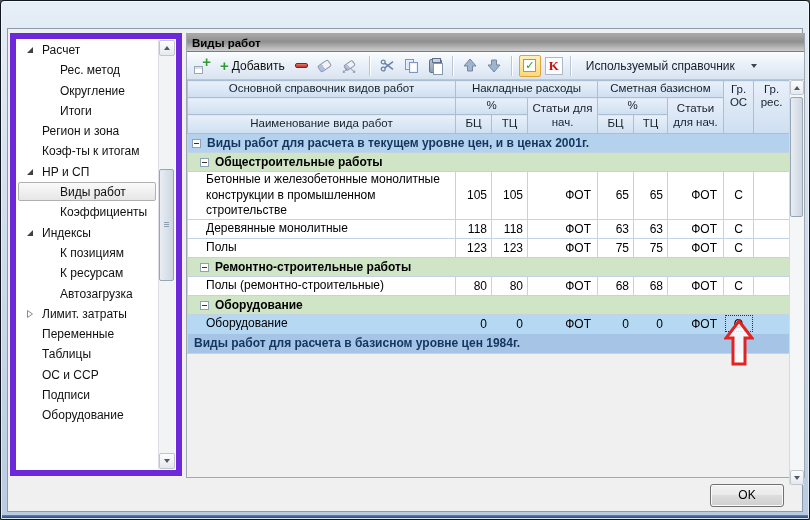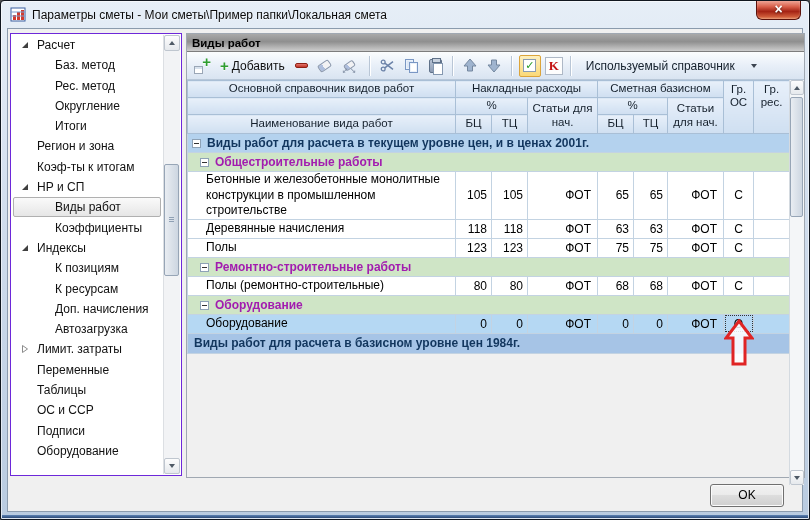--- a/index.html
+++ b/index.html
@@ -7,21 +7,21 @@
   .window{position:relative;width:810px;height:520px;background:linear-gradient(180deg,#e6eef7 0%,#cfdcec 45%,#b9cbe0 100%);border:1px solid #10161f;border-radius:4px 4px 2px 2px;box-shadow:inset 0 0 0 1px rgba(255,255,255,.55);overflow:hidden;font-size:12px;color:#111;}
   .window::after{content:'';position:absolute;left:1px;right:1px;bottom:1px;height:3px;background:linear-gradient(180deg,#5d83b4,#2c4a77);}
   
   .titlebar{position:relative;height:27px;display:flex;align-items:center;padding-left:9px;}
   .title-icon{width:16px;height:16px;margin-right:6px;flex:none;}
   .title-text{font-size:12px;color:#0a0a0a;text-shadow:0 1px 1px rgba(255,255,255,.8);white-space:nowrap;}
   .close-btn{position:absolute;top:-1px;right:8px;width:45px;height:20px;border:1px solid #5c120b;border-top:none;border-radius:0 0 6px 6px;background:linear-gradient(180deg,#f3b0a2 0%,#d9604b 35%,#a52314 60%,#cf5b39 88%,#e8936a 100%);box-shadow:inset 0 1px 0 rgba(255,255,255,.55), inset 0 0 2px rgba(255,255,255,.35);color:#fff;font-weight:bold;font-size:14px;line-height:18px;text-align:center;cursor:pointer;text-shadow:0 1px 2px rgba(0,0,0,.55);}
   
   .dialog-body{position:absolute;left:6px;right:6px;top:27px;bottom:7px;background:#f0f0f0;border:1px solid #8b9bad;}
   
-  .sidebar{position:absolute;left:2px;top:4px;width:172px;bottom:35px;background:#fff;border:1px solid #6d28d9;overflow:hidden;}
+  .sidebar{position:absolute;left:2px;top:4px;width:172px;bottom:35px;background:#fff;border:6px solid #6d28d9;overflow:hidden;}
   .tree{position:absolute;left:0;top:1px;right:18px;}
   .titem{position:relative;height:20.3px;line-height:20.3px;white-space:nowrap;cursor:pointer;}
   .titem .exp{position:absolute;left:9px;top:5px;width:10px;height:10px;}
   .titem .tlabel{position:absolute;left:26px;top:0;}
   .titem.lvl1 .tlabel{left:44px;}
   .titem.sel::before{content:'';position:absolute;left:2px;right:2px;top:0;bottom:1px;background:linear-gradient(180deg,#fafafa,#e6e6e6);border:1px solid #b0b0b0;border-radius:2px;}
   .titem.sel .tlabel{z-index:1;}
   
   .vscroll{position:absolute;top:1px;right:1px;bottom:1px;width:17px;background:#f2f3f5;border-left:1px solid #dcdfe3;}
   .sb-btn{position:absolute;left:0;right:0;height:16px;background:linear-gradient(180deg,#fdfdfd,#e6e9ed);border:1px solid #bfc6cf;border-radius:2px;display:flex;align-items:center;justify-content:center;cursor:pointer;}
@@ -59,21 +59,21 @@
   .dd-btn{display:flex;align-items:center;gap:16px;padding:3px 8px;color:#15202c;cursor:pointer;}
   .dd-arrow{width:0;height:0;border-left:3.5px solid transparent;border-right:3.5px solid transparent;border-top:4px solid #3c4450;}
   
   .table-wrap{position:absolute;left:0;right:0;top:46px;bottom:0;background:#f0f0f0;}
   table.grid{border-collapse:collapse;table-layout:fixed;width:602px;background:#fff;font-size:12px;}
   .grid td{border:1px solid #c3d3e2;overflow:hidden;white-space:nowrap;padding:0 4px;}
   .grid tr.h1 td,.grid tr.h2 td,.grid tr.h3 td{background:linear-gradient(180deg,#e8f0fa,#cfdff1);border-color:#a9bfd6;text-align:center;color:#15202c;font-size:11.5px;white-space:normal;line-height:1.15;}
   .grid tr.h1 td{height:17px;} .grid tr.h2 td{height:17px;} .grid tr.h3 td{height:19px;}
   .grid td.span-top{vertical-align:top;padding-top:2px;}
   .grid tr.grp-blue td{background:#b4d2ee;color:#12365e;font-weight:bold;height:19px;}
-  .grid tr.grp-green td{background:#cfe5c6;color:#a21caf;font-weight:bold;height:19px;padding-left:12px;}
+  .grid tr.grp-green td{background:#cfe5c6;color:#000000;font-weight:bold;height:19px;padding-left:12px;}
   .grid tr.band td{background:#a6c4e6;color:#12365e;font-weight:bold;height:20px;padding-left:6px;}
   .grid tr.data td{height:19px;color:#000;}
   .grid tr.data td.name{padding-left:18px;white-space:normal;line-height:1.3;}
   .grid tr.data td.num{text-align:right;}
   .grid tr.data td.art{text-align:right;padding-right:6px;}
   .grid tr.data td.gr{text-align:center;}
   .grid tr.sel td{background:#b5d8f3;}
   .grid td.focus-cell{outline:1px dotted #333;outline-offset:-2px;}
   .collapse-box{display:inline-block;width:9px;height:9px;background:#fff;border:1px solid #8ea2b6;position:relative;vertical-align:-1px;margin-right:6px;}
   .collapse-box::after{content:'';position:absolute;left:1px;right:1px;top:3px;height:1px;background:#333;}
@@ -81,46 +81,32 @@
   .grid-scroll .sb-btn{height:15px;}
   .ann-arrow{position:absolute;left:537px;top:239px;width:30px;height:48px;pointer-events:none;}
   
   .footer-ok{position:absolute;right:18px;bottom:4px;width:74px;height:23px;border:1px solid #707070;border-radius:3px;background:linear-gradient(180deg,#f2f2f2 0%,#ebebeb 45%,#dddddd 50%,#cfcfcf 100%);font-size:12px;color:#000;text-align:center;line-height:21px;cursor:pointer;box-shadow:inset 0 0 0 1px #fbfbfb;}
 </style>
 </head>
 <body>
 
 <div class="window">
 
-  <div class="titlebar">
-    <svg class="title-icon" viewBox="0 0 16 16">
-      <rect x="1" y="1" width="14" height="13" fill="#ffffff" stroke="#3b5fa0"></rect>
-      <rect x="3" y="8" width="3" height="5" fill="#d23a2e"></rect>
-      <rect x="7" y="5" width="3" height="8" fill="#d23a2e"></rect>
-      <rect x="11" y="3" width="3" height="10" fill="#d23a2e"></rect>
-      <path d="M1 5 H15 M1 9 H15" stroke="#7d9ecf" stroke-width="1"></path>
-    </svg>
-    <span class="title-text">Параметры сметы - Мои сметы\Пример папки\Локальная смета</span>
-    <div class="close-btn"><span>×</span></div>
-  </div>
 
   <div class="dialog-body">
 
     <div class="sidebar">
       <div class="tree">
         <div class="titem lvl0">
             <svg class="exp" viewBox="0 0 10 10">
               <path d="M8 2 V8 H2 Z" fill="#404040"></path>
             </svg>
             <span class="tlabel">Расчет</span>
           </div>
         <div class="titem lvl1">
-            <span class="tlabel">Баз. метод</span>
-          </div>
-        <div class="titem lvl1">
             <span class="tlabel">Рес. метод</span>
           </div>
         <div class="titem lvl1">
             <span class="tlabel">Округление</span>
           </div>
         <div class="titem lvl1">
             <span class="tlabel">Итоги</span>
           </div>
         <div class="titem lvl0">
             <span class="tlabel">Регион и зона</span>
@@ -144,23 +130,20 @@
             <svg class="exp" viewBox="0 0 10 10">
               <path d="M8 2 V8 H2 Z" fill="#404040"></path>
             </svg>
             <span class="tlabel">Индексы</span>
           </div>
         <div class="titem lvl1">
             <span class="tlabel">К позициям</span>
           </div>
         <div class="titem lvl1">
             <span class="tlabel">К ресурсам</span>
-          </div>
-        <div class="titem lvl1">
-            <span class="tlabel">Доп. начисления</span>
           </div>
         <div class="titem lvl1">
             <span class="tlabel">Автозагрузка</span>
           </div>
         <div class="titem lvl0">
             <svg class="exp" viewBox="0 0 10 10">
               <path d="M2.5 1.5 L7.5 5 L2.5 8.5 Z" fill="#ffffff" stroke="#8c8c8c"></path>
             </svg>
             <span class="tlabel">Лимит. затраты</span>
           </div>
@@ -306,21 +289,21 @@
             <td class="num">105</td>
             <td class="num">105</td>
             <td class="art">ФОТ</td>
             <td class="num">65</td>
             <td class="num">65</td>
             <td class="art">ФОТ</td>
             <td class="gr">С</td>
             <td class="gr"></td>
           </tr>
           <tr class="data">
-            <td class="name">Деревянные начисления</td>
+            <td class="name">Деревянные монолитные</td>
             <td class="num">118</td>
             <td class="num">118</td>
             <td class="art">ФОТ</td>
             <td class="num">63</td>
             <td class="num">63</td>
             <td class="art">ФОТ</td>
             <td class="gr">С</td>
             <td class="gr"></td>
           </tr>
           <tr class="data">

